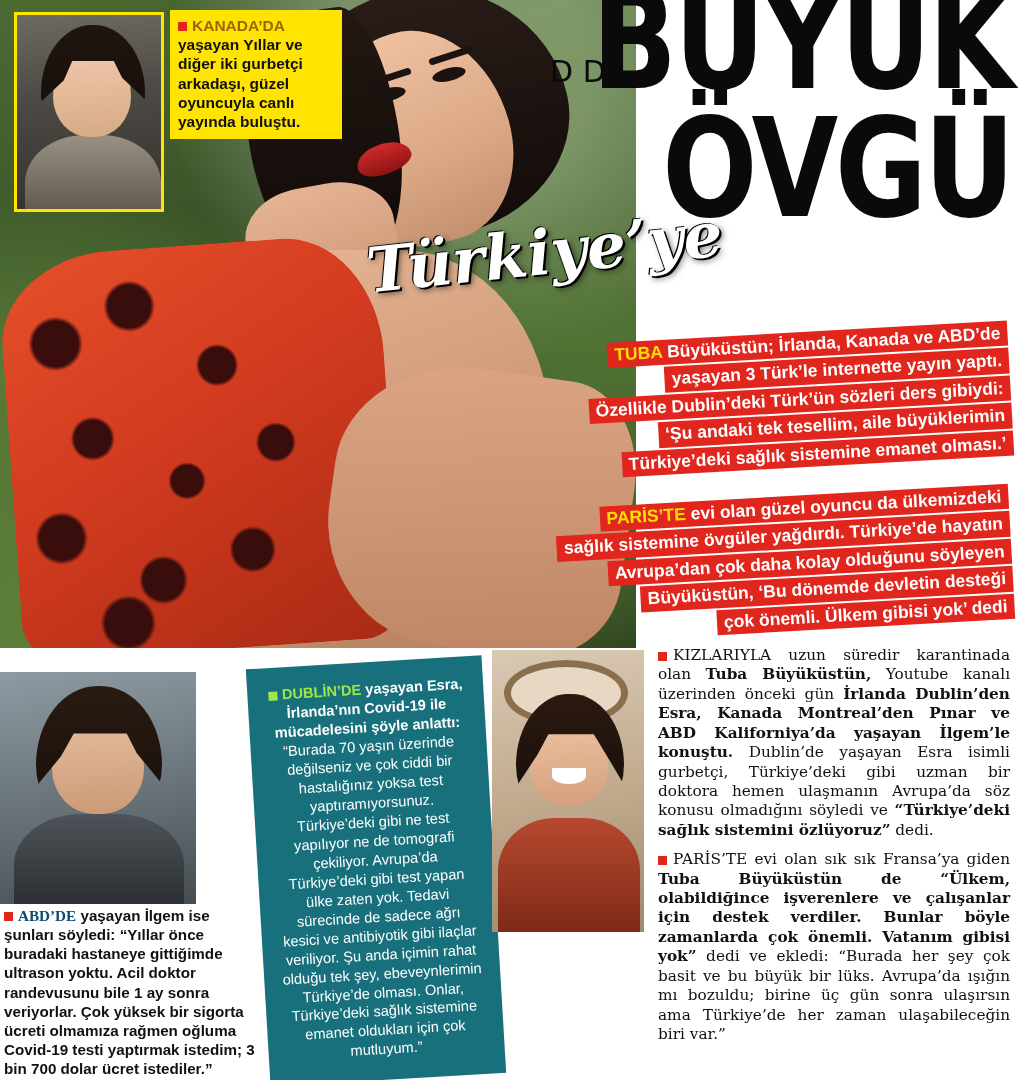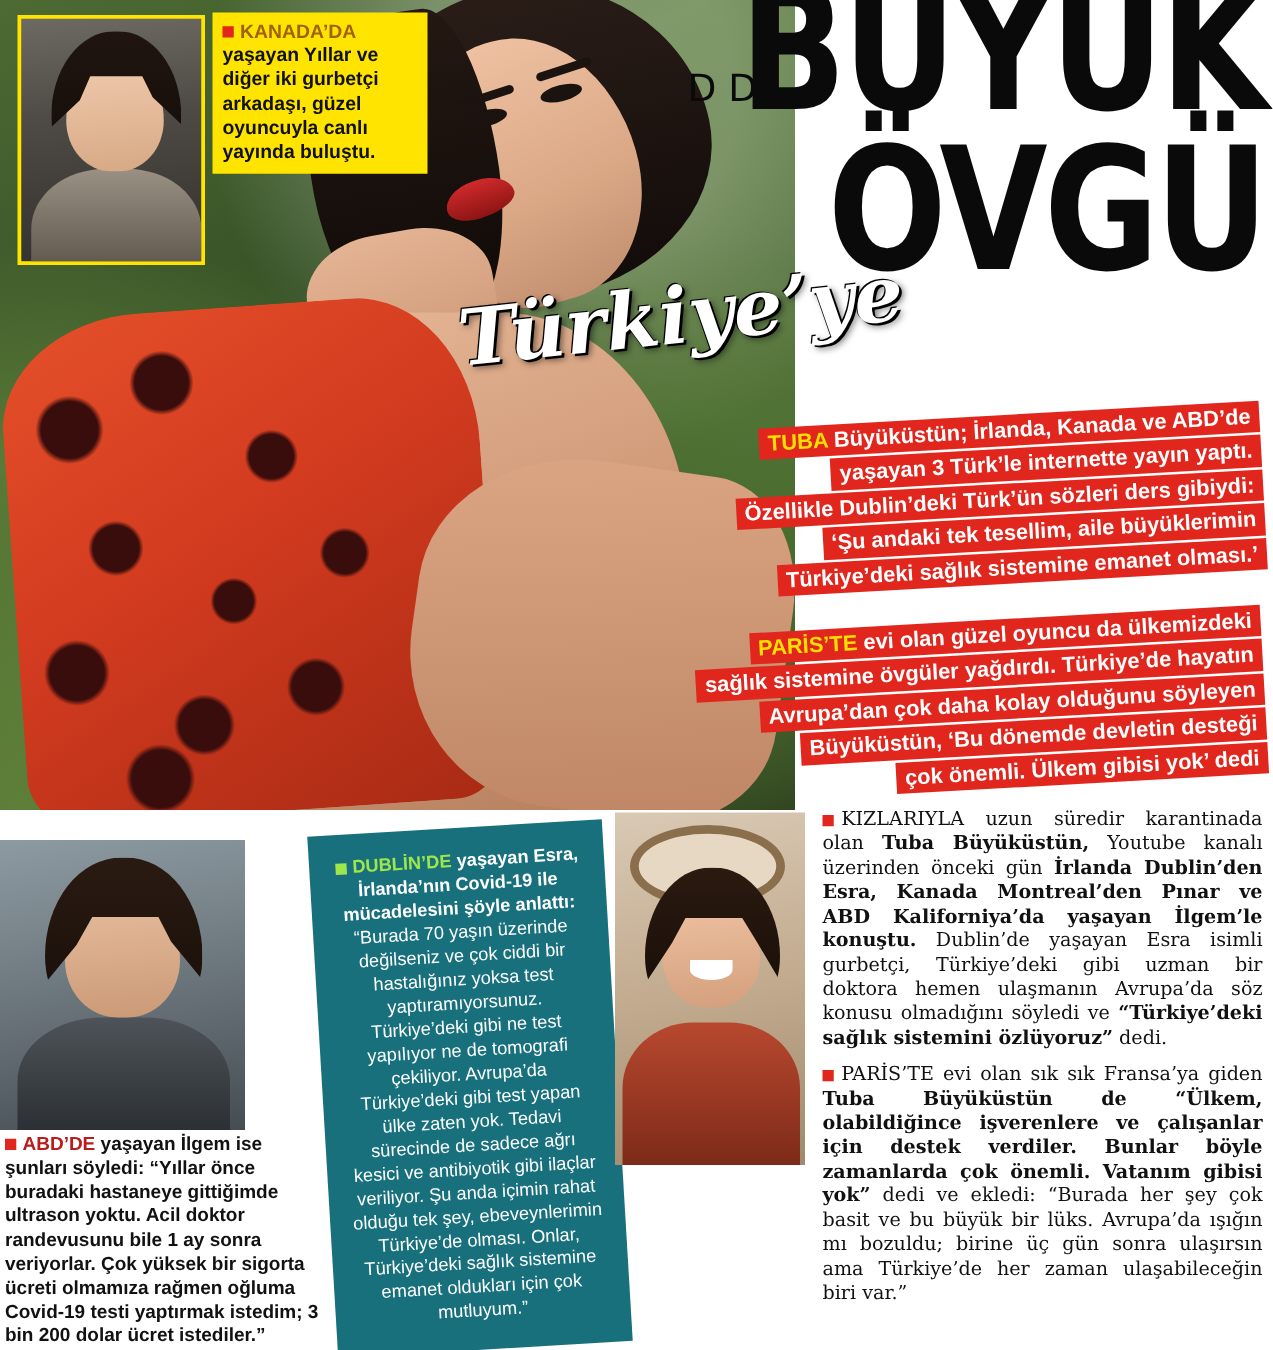--- a/index.html
+++ b/index.html
@@ -244,21 +244,21 @@
     display:inline-block; width:9px; height:9px; background:#e1261d;
     margin-right:5px; vertical-align:middle;
   }
 
   
   .caption-abd {
     position:absolute; left:4px; top:906px; width:258px;
     color:#111; font-size:15.2px; line-height:1.26; font-weight:bold;
     font-family:"Liberation Sans", sans-serif;
   }
-  .caption-abd .tag { color:#b91c1c; }
+  .caption-abd .tag { color:#0c4a6e;font-family:Liberation Serif, serif; }
   .caption-abd .sq {
     display:inline-block; width:9px; height:9px; background:#e1261d;
     margin-right:5px; vertical-align:middle;
   }
 
   
   .rightcol {
     position:absolute; left:658px; top:646px; width:352px;
     font-family:"DejaVu Serif", serif; font-size:15.3px; line-height:1.27;
     color:#111; text-align:justify;
@@ -325,21 +325,21 @@
     <span class="ln"><span>çok önemli. Ülkem gibisi yok’ dedi</span></span>
   </div>
 
   <div class="inset-abd">
     <div class="a-body"></div>
     <div class="a-head"></div>
     <div class="a-hair"></div>
   </div>
 
   <div class="caption-abd">
-    <span class="sq"></span><span class="tag">ABD’DE</span><span> yaşayan İlgem ise şunları söyledi: “Yıllar önce buradaki hastaneye gittiğimde ultrason yoktu. Acil doktor randevusunu bile 1 ay sonra veriyorlar. Çok yüksek bir sigorta ücreti olmamıza rağmen oğluma Covid-19 testi yaptırmak istedim; 3 bin 200 dolar ücret istediler.”</span>
+    <span class="sq"></span><span class="tag">ABD’DE</span><span> yaşayan İlgem ise şunları söyledi: “Yıllar önce buradaki hastaneye gittiğimde ultrason yoktu. Acil doktor randevusunu bile 1 ay sonra veriyorlar. Çok yüksek bir sigorta ücreti olmamıza rağmen oğluma Covid-19 testi yaptırmak istedim; 3 bin 700 dolar ücret istediler.”</span>
   </div>
 
   <div class="teal">
     <div class="lead">
       <span class="sq"></span><span class="tag">DUBLİN’DE</span><span> yaşayan Esra, İrlanda’nın Covid-19 ile mücadelesini şöyle anlattı:</span>
     </div>
     <div>“Burada 70 yaşın üzerinde değilseniz ve çok ciddi bir hastalığınız yoksa test yaptıramıyorsunuz. Türkiye’deki gibi ne test yapılıyor ne de tomografi çekiliyor. Avrupa’da Türkiye’deki gibi test yapan ülke zaten yok. Tedavi sürecinde de sadece ağrı kesici ve antibiyotik gibi ilaçlar veriliyor. Şu anda içimin rahat olduğu tek şey, ebeveynlerimin Türkiye’de olması. Onlar, Türkiye’deki sağlık sistemine emanet oldukları için çok mutluyum.”</div>
   </div>
 
   <div class="inset-dublin">

